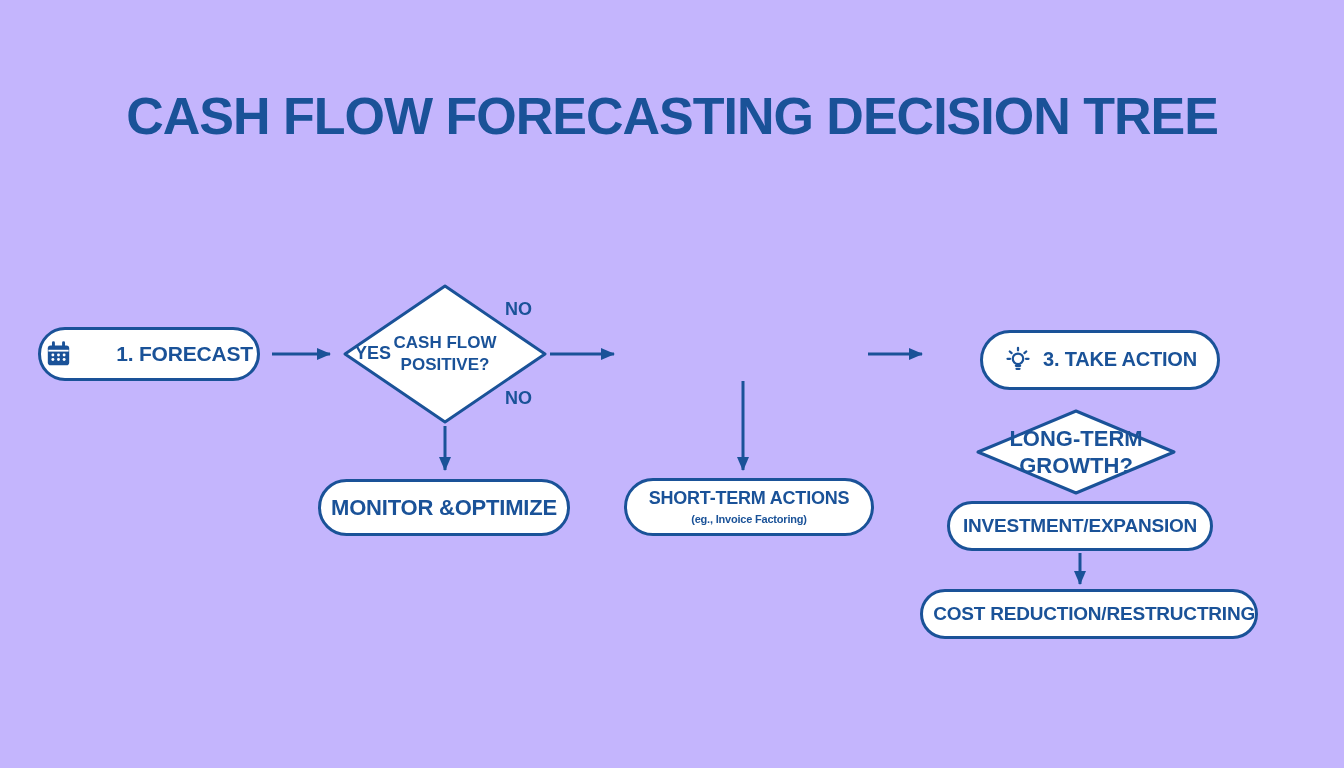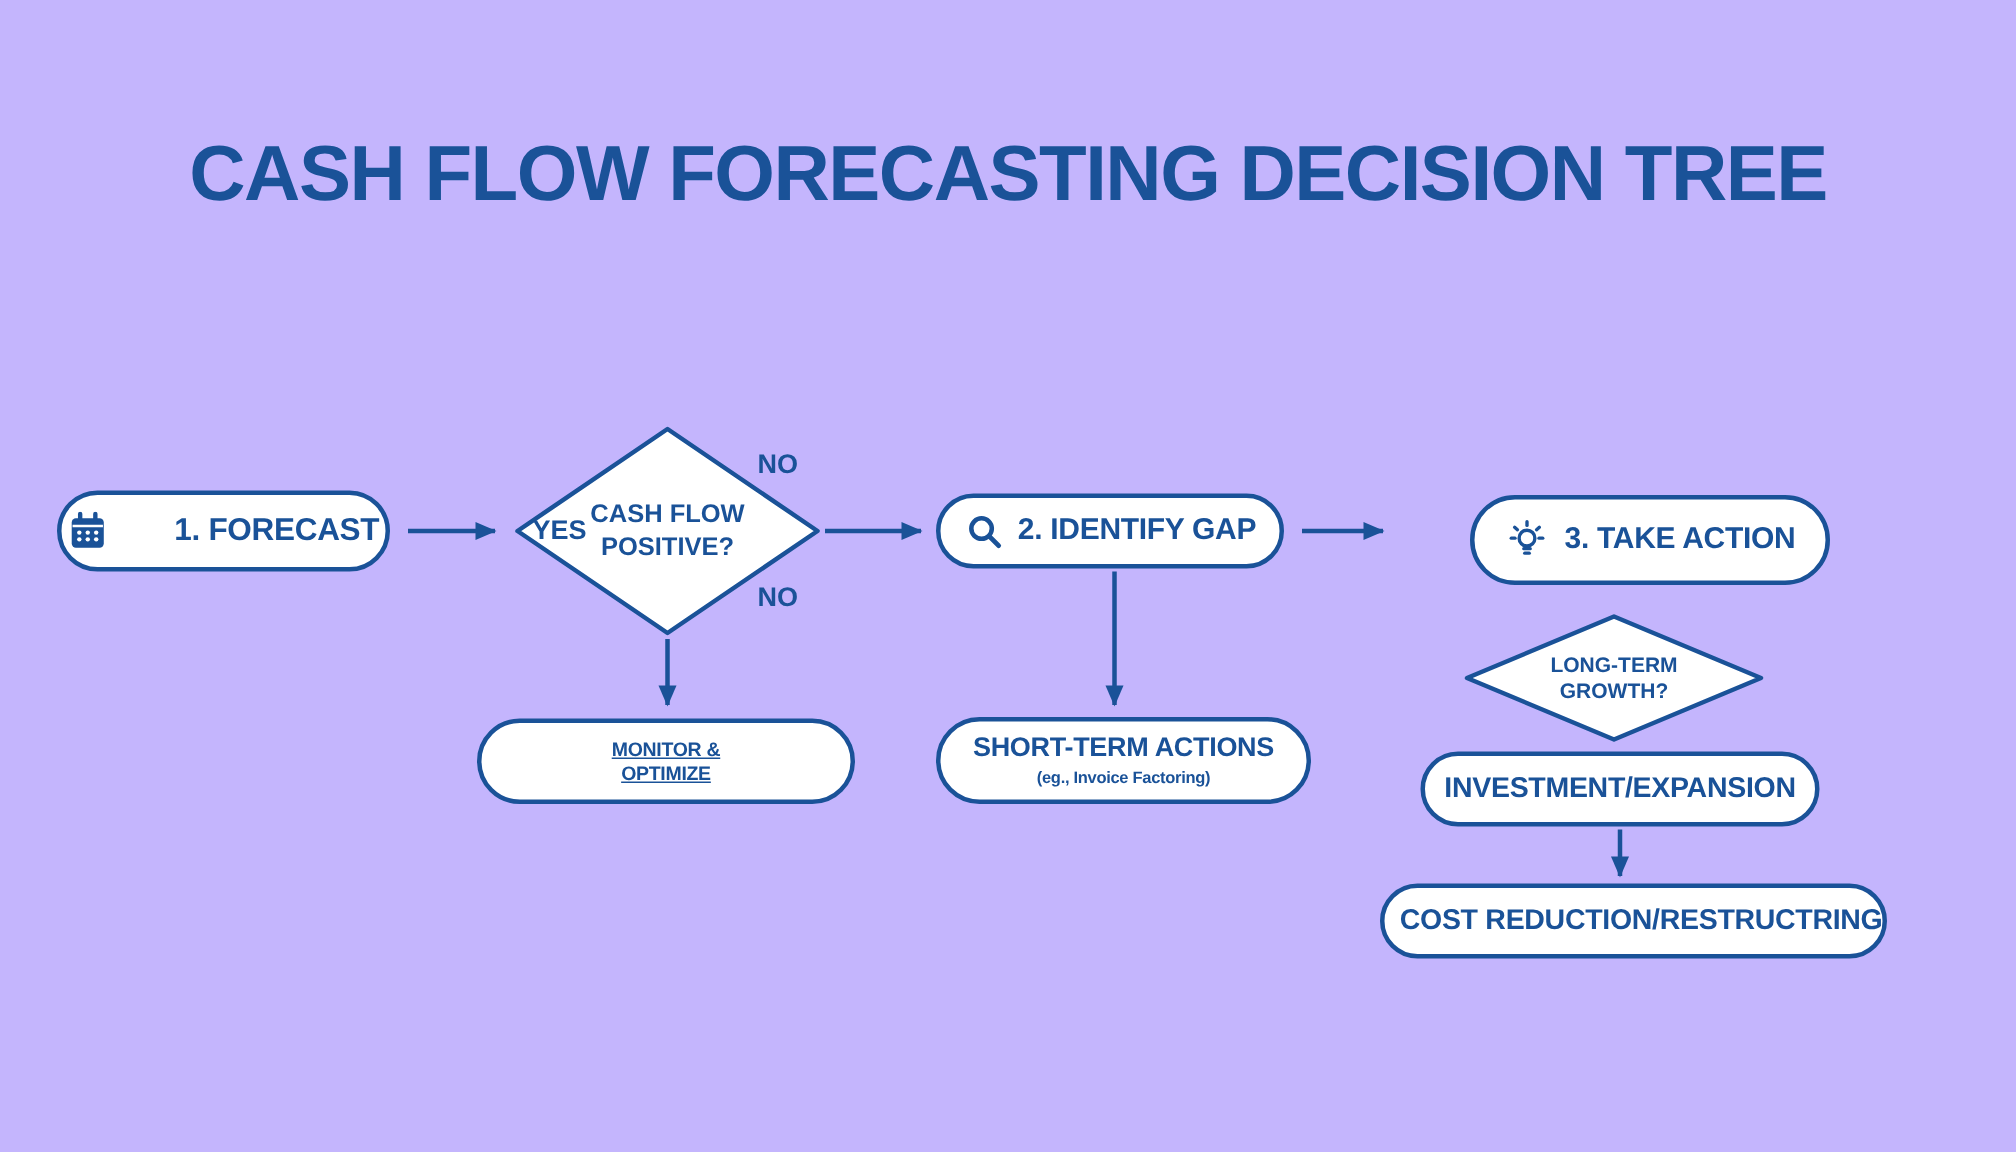--- a/index.html
+++ b/index.html
@@ -26,38 +26,38 @@
     gap:10px; border:3.5px solid var(--primary); border-radius:32px;
     background:#ffffff; color:var(--primary); font-weight:700; text-align:center;
     line-height:1.18; letter-spacing:-0.2px;
   }
   .icon { display:flex; align-items:center; }
   .icon svg { display:block; }
 
   .node-forecast   { left:38px;  top:327px; width:222px; height:54px; font-size:21px;gap:44px; }
   .node-gap        { left:624px; top:329px; width:232px; height:50px; font-size:20px; }
   .node-action     { left:980px; top:330px; width:240px; height:60px; font-size:20px; }
-  .node-monitor    { left:318px; top:479px; width:252px; height:57px; font-size:13px; flex-direction:column; gap:0;text-decoration:underline; }
+  .node-monitor    { left:318px; top:479px; width:252px; height:57px; font-size:22px; gap:0; }
   .node-shortterm  { left:624px; top:478px; width:250px; height:58px; flex-direction:column; gap:4px; }
   .node-shortterm .line1 { font-size:18px; }
   .node-shortterm .line2 { font-size:11px; }
   .node-invest     { left:947px; top:501px; width:266px; height:50px; font-size:19px; }
   .node-cost       { left:920px; top:589px; width:338px; height:50px; font-size:19px;justify-content:flex-end; }
 
   .diamond { position:absolute; }
   .diamond > svg { position:absolute; left:0; top:0; width:100%; height:100%; }
   .diamond-text {
     position:absolute; left:0; top:0; right:0; bottom:0;
     display:flex; flex-direction:column; align-items:center; justify-content:center;
     font-weight:700; color:var(--primary); text-align:center; line-height:1.3;
   }
   .diamond-cashflow { left:343px; top:284px; width:204px; height:140px; }
   .diamond-cashflow .diamond-text { font-size:17px; }
   .diamond-growth   { left:975px; top:409px; width:202px; height:86px; }
-  .diamond-growth .diamond-text { font-size:14px; line-height:1.25; }
+  .diamond-growth .diamond-text { font-size:22px; line-height:1.25; }
 
   .edge-label { position:absolute; font-weight:700; font-size:18px; color:var(--primary); }
   .label-yes       { left:355px; top:299px;margin-top:44px; }
   .label-no-top    { left:505px; top:299px; }
   .label-no-bottom { left:505px; top:388px; }
 </style>
 </head>
 <body>
 
 <div class="canvas">
@@ -107,29 +107,20 @@
     <div class="diamond-text">
       <div>CASH FLOW</div>
       <div>POSITIVE?</div>
     </div>
   </div>
 
   <div class="edge-label label-yes">YES</div>
   <div class="edge-label label-no-top">NO</div>
   <div class="edge-label label-no-bottom">NO</div>
 
-  <div class="pill node-gap">
-    <span class="icon">
-      <svg width="26" height="26" viewBox="0 0 24 24" fill="none">
-        <circle cx="10.5" cy="10.5" r="6.3" stroke="currentColor" stroke-width="2.8"></circle>
-        <line x1="15.3" y1="15.3" x2="21" y2="21" stroke="currentColor" stroke-width="3" stroke-linecap="round"></line>
-      </svg>
-    </span>
-    <span>2. IDENTIFY GAP</span>
-  </div>
 
   <div class="pill node-action">
     <span class="icon">
       <svg width="30" height="30" viewBox="0 0 24 24" fill="none" stroke="currentColor" stroke-width="1.8" stroke-linecap="round">
         <circle cx="12" cy="11" r="4.2"></circle>
         <line x1="10.3" y1="16.6" x2="13.7" y2="16.6"></line>
         <line x1="10.8" y1="19" x2="13.2" y2="19"></line>
         <line x1="12" y1="2.2" x2="12" y2="4.2"></line>
         <line x1="5.4" y1="5.2" x2="6.9" y2="6.5"></line>
         <line x1="18.6" y1="5.2" x2="17.1" y2="6.5"></line>

